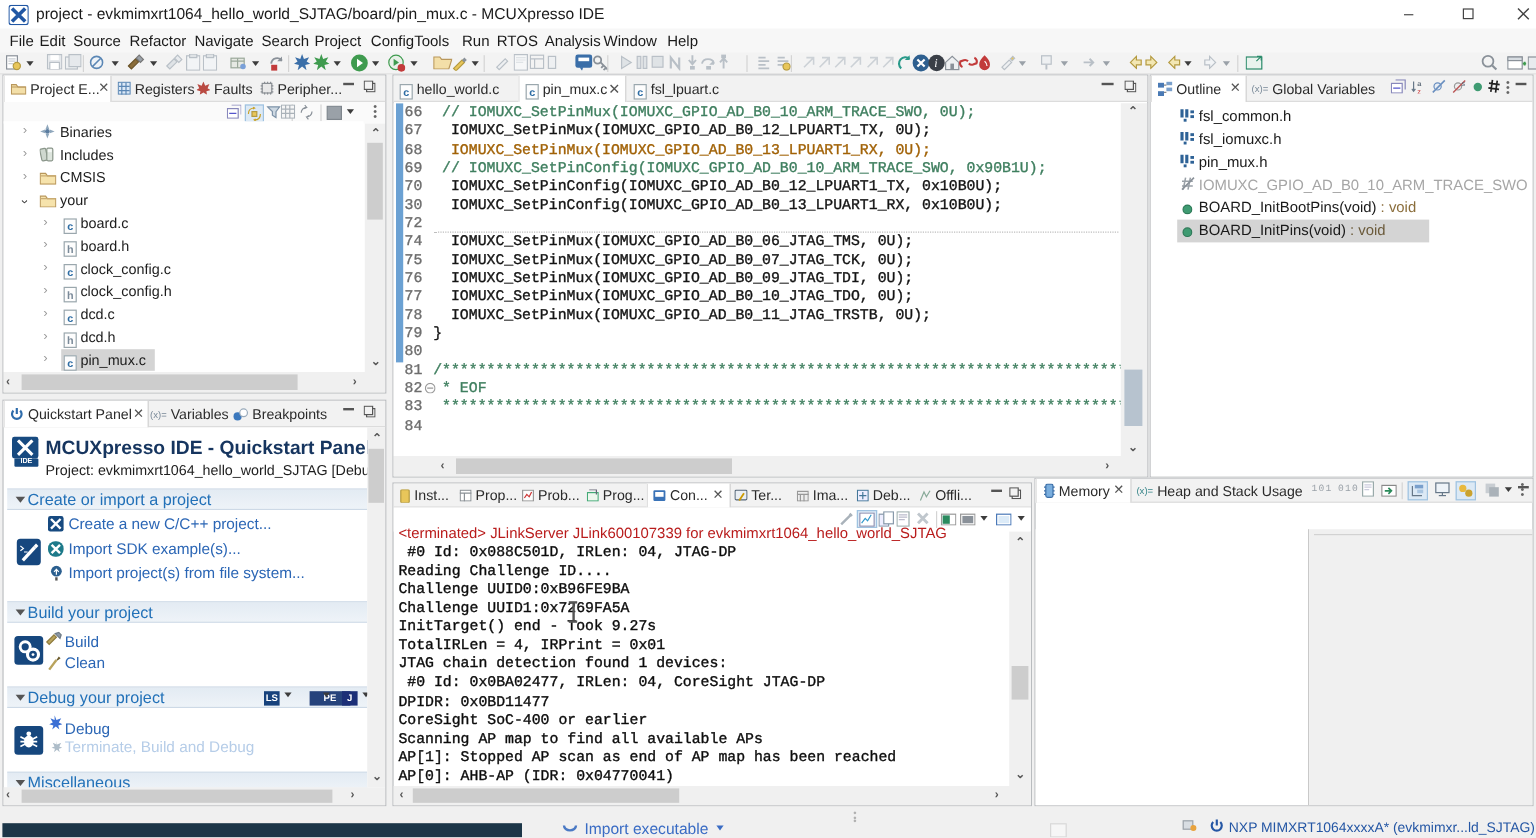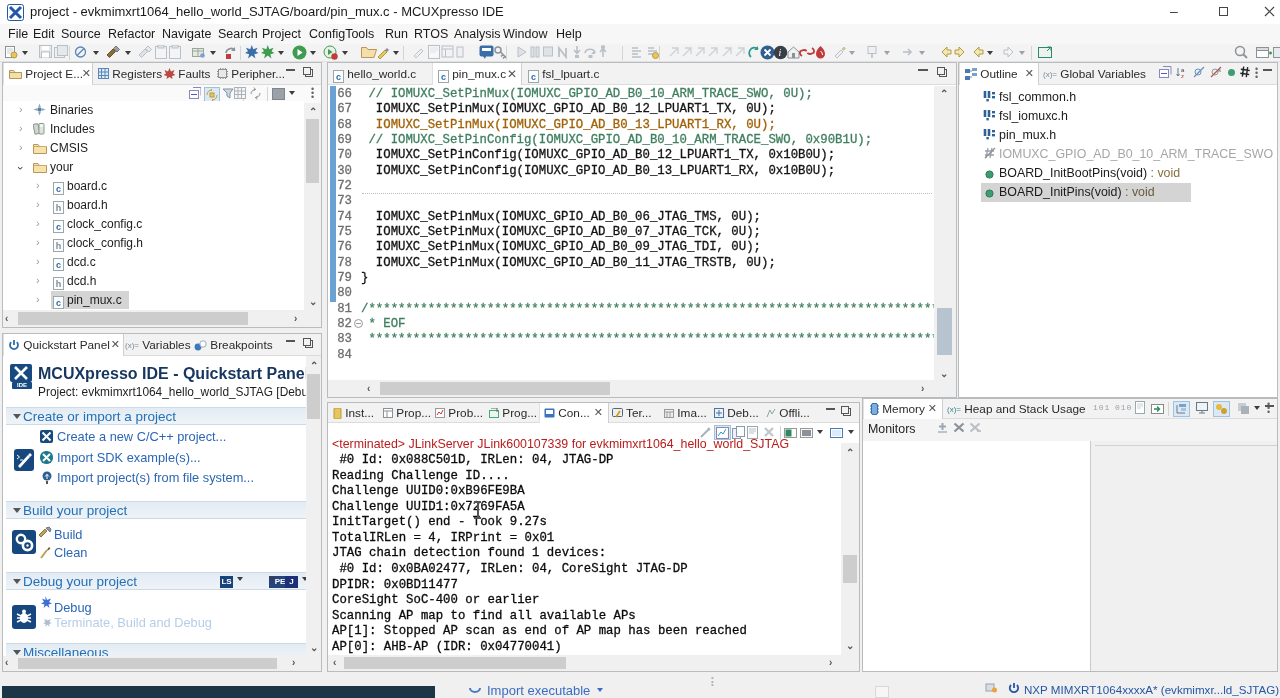--- a/index.html
+++ b/index.html
@@ -651,21 +651,21 @@
         <path d="M2 12l6-8" stroke="#b9a35c" stroke-width="2"></path>
         <path d="M8 4l2-3 1.5 1.5-2.5 2z" fill="#6b5a2a"></path>
       </svg>
     </span>
  <span class="a link" style="left:51px;top:211px">Clean</span>
  <div class="hdr" style="top:238px;width:300px">
       <i></i>
       <span>Debug your project</span>
   <span class="a" style="left:214px;top:3px;width:13px;height:12px;background:#17427c;color:#fff;font-size:8px;font-weight:bold;text-align:center;line-height:12px">LS</span>
   <span class="caret" style="left:231px;top:-2px"></span>
-  <span class="a" style="left:263px;top:3px;width:22px;height:12px;background:#26437c;color:#fff;font-size:8px;font-weight:bold;text-align:center;line-height:12px">PE</span>
+  <span class="a" style="left:252px;top:3px;width:34px;height:12px;background:#26437c;color:#fff;font-size:8px;font-weight:bold;text-align:center;line-height:12px">PE</span>
   <span class="caret" style="left:263px;top:-2px"></span>
   <span class="a" style="left:279px;top:3px;width:13px;height:12px;background:#1c2f77;color:#fff;font-size:8px;font-weight:bold;text-align:center;line-height:12px">J</span>
   <span class="caret" style="left:296px;top:-2px"></span>
  </div>
  <div class="nsq" style="left:9px;top:271px;width:24px;height:24px;border-radius:3px">
   <svg width="24" height="24">
         <ellipse cx="12" cy="13" rx="4" ry="5" fill="#fff"></ellipse>
         <circle cx="12" cy="6.5" r="2" fill="#fff"></circle>
         <path d="M5 9l4 2M5 13h4M5 17l4-2M19 9l-4 2M19 13h-4M19 17l-4-2" stroke="#fff" stroke-width="1.4"></path>
       </svg>
@@ -722,24 +722,24 @@
  <div class="a mono" id="code" style="left:0;top:23px;width:606px;height:294px;overflow:hidden;font-size:12.35px;line-height:15.33px;background:#fff">
   <div class="a" style="left:2px;top:0;width:6px;height:216px;background:#6ba1d3"></div>
   <div id="codelines" style="position:absolute;left:0;top:1px">
         <div class="cl"><span class="ln">66</span><span style="color:#3f7f5f"> // IOMUXC_SetPinMux(IOMUXC_GPIO_AD_B0_10_ARM_TRACE_SWO, 0U);</span></div>
         <div class="cl"><span class="ln">67</span><span style="color:#141414">  IOMUXC_SetPinMux(IOMUXC_GPIO_AD_B0_12_LPUART1_TX, 0U);</span></div>
         <div class="cl"><span class="ln">68</span><span style="color:#a16207">  IOMUXC_SetPinMux(IOMUXC_GPIO_AD_B0_13_LPUART1_RX, 0U);</span></div>
         <div class="cl"><span class="ln">69</span><span style="color:#3f7f5f"> // IOMUXC_SetPinConfig(IOMUXC_GPIO_AD_B0_10_ARM_TRACE_SWO, 0x90B1U);</span></div>
         <div class="cl"><span class="ln">70</span><span style="color:#141414">  IOMUXC_SetPinConfig(IOMUXC_GPIO_AD_B0_12_LPUART1_TX, 0x10B0U);</span></div>
         <div class="cl"><span class="ln">30</span><span style="color:#141414">  IOMUXC_SetPinConfig(IOMUXC_GPIO_AD_B0_13_LPUART1_RX, 0x10B0U);</span></div>
         <div class="cl"><span class="ln">72</span><span style="color:#141414"></span></div>
-        <div class="cl"><span class="ln">73</span><span style="color:#141414"></span></div>
         <div class="cl"><span class="ln">74</span><span style="color:#141414">  IOMUXC_SetPinMux(IOMUXC_GPIO_AD_B0_06_JTAG_TMS, 0U);</span></div>
         <div class="cl"><span class="ln">75</span><span style="color:#141414">  IOMUXC_SetPinMux(IOMUXC_GPIO_AD_B0_07_JTAG_TCK, 0U);</span></div>
         <div class="cl"><span class="ln">76</span><span style="color:#141414">  IOMUXC_SetPinMux(IOMUXC_GPIO_AD_B0_09_JTAG_TDI, 0U);</span></div>
+        <div class="cl"><span class="ln">77</span><span style="color:#141414">  IOMUXC_SetPinMux(IOMUXC_GPIO_AD_B0_10_JTAG_TDO, 0U);</span></div>
         <div class="cl"><span class="ln">78</span><span style="color:#141414">  IOMUXC_SetPinMux(IOMUXC_GPIO_AD_B0_11_JTAG_TRSTB, 0U);</span></div>
         <div class="cl"><span class="ln">79</span><span style="color:#141414">}</span></div>
         <div class="cl"><span class="ln">80</span><span style="color:#141414"></span></div>
         <div class="cl"><span class="ln">81</span><span style="color:#3f7f5f">/************************************************************************************</span></div>
         <div class="cl"><span class="ln">82</span><span style="color:#3f7f5f"> * EOF</span></div>
         <div class="cl"><span class="ln">83</span><span style="color:#3f7f5f"> ************************************************************************************</span></div>
         <div class="cl"><span class="ln">84</span><span style="color:#141414"></span></div>
       </div>
   <div class="a" style="left:34px;top:107px;width:570px;border-top:1px dotted #bdbdbd"></div>
   <svg class="a" style="left:26px;top:233px" width="9" height="9">
@@ -1077,40 +1077,20 @@
   <span class="ti" style="left:374px;top:3px">
         <svg width="13" height="12">
           <rect x="1" y="1" width="8" height="8" fill="#c8cdd2"></rect>
           <rect x="4" y="4" width="8" height="8" fill="#aab2b9"></rect>
         </svg>
       </span>
   <span class="caret" style="left:391px;top:1px"></span>
   <span class="a" style="left:404px;top:3px;color:#666;font-size:9px;line-height:4px">•<br>•<br>•</span>
   <span class="a" style="right:3px;top:5px;width:9px;height:3px;border-bottom:2px solid #555"></span>
  </div>
- <div class="a" style="left:0;top:20px;width:414px;height:22px;background:#f4f4f4">
-  <span class="a" style="left:5px;top:3px;font-size:12.4px;color:#1e1e1e">Monitors</span>
-  <span class="ti" style="left:73px;top:3px">
-        <svg width="13" height="12">
-          <path d="M6.5 1v7M3 4.5h7" stroke="#9aa8b4" stroke-width="2"></path>
-          <path d="M2 10h9" stroke="#8a9199"></path>
-        </svg>
-      </span>
-  <span class="ti" style="left:90px;top:3px">
-        <svg width="12" height="11">
-          <path d="M1.5 1.5l9 8m0-8l-9 8" stroke="#8a9199" stroke-width="2.2"></path>
-        </svg>
-      </span>
-  <span class="ti" style="left:106px;top:3px">
-        <svg width="12" height="11">
-          <path d="M1.5 1.5l9 8m0-8l-9 8" stroke="#b9bfc5" stroke-width="2.2"></path>
-          <path d="M8 9h4" stroke="#b9bfc5" stroke-width="1.6"></path>
-        </svg>
-      </span>
- </div>
  <div class="a" style="left:0;top:42px;width:228px;height:230px;background:#fff;border-right:1px solid #c9c9c9"></div>
  <div class="a" style="left:228px;top:42px;width:186px;height:230px;background:#f0f0f0"></div>
  <div class="a" style="left:232px;top:46px;width:182px;border-top:1px solid #d2d2d2"></div>
 </div>
 
 <div id="status" class="a" style="left:0;top:672px;width:1280px;height:26px;background:#f0f0f0;overflow:hidden">
  <span class="a" style="left:711px;top:4px;color:#b0b0b0;font-size:8px;line-height:3.5px">•<br>•<br>•</span>
  <span class="a" style="left:878px;top:12px;color:#9aa1a8;font-size:11px">⌄</span>
  <span class="a" style="left:985px;top:10px">
       <svg width="13" height="11">

